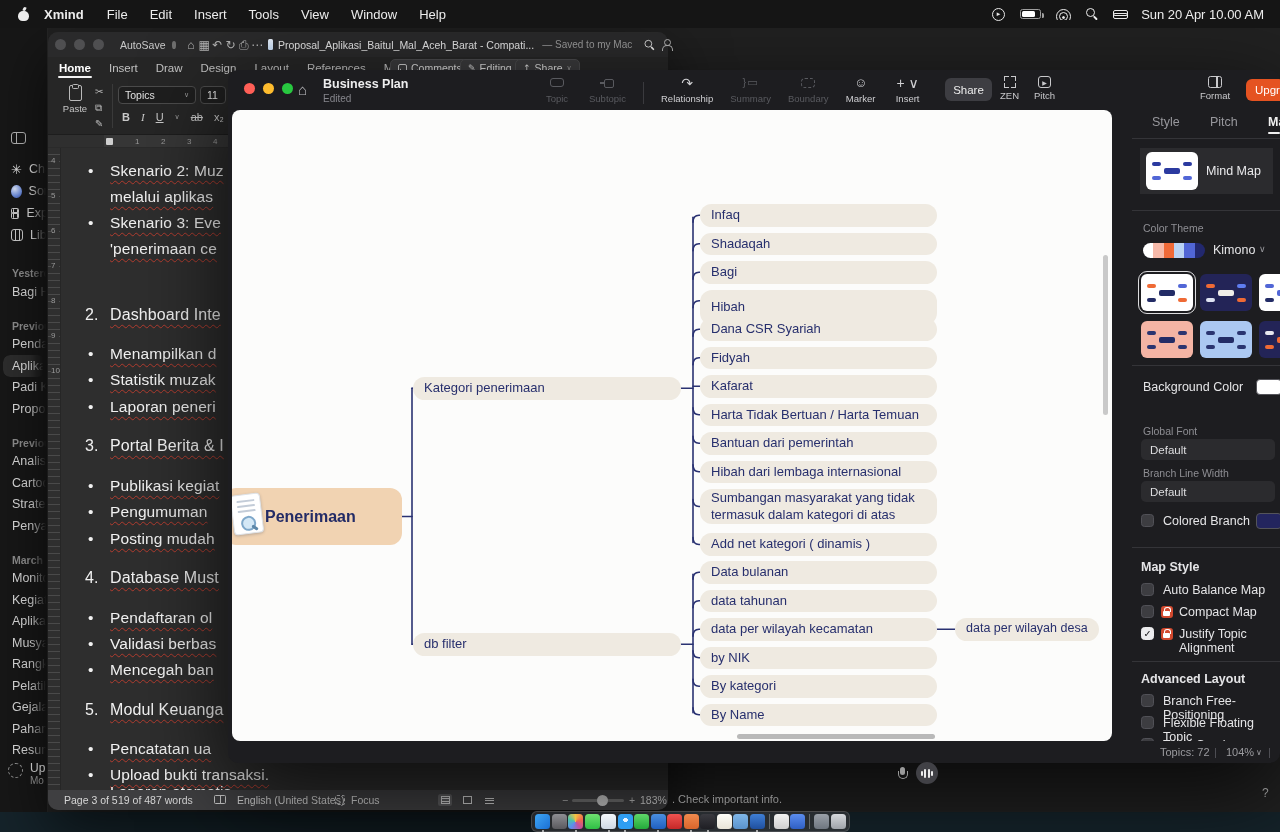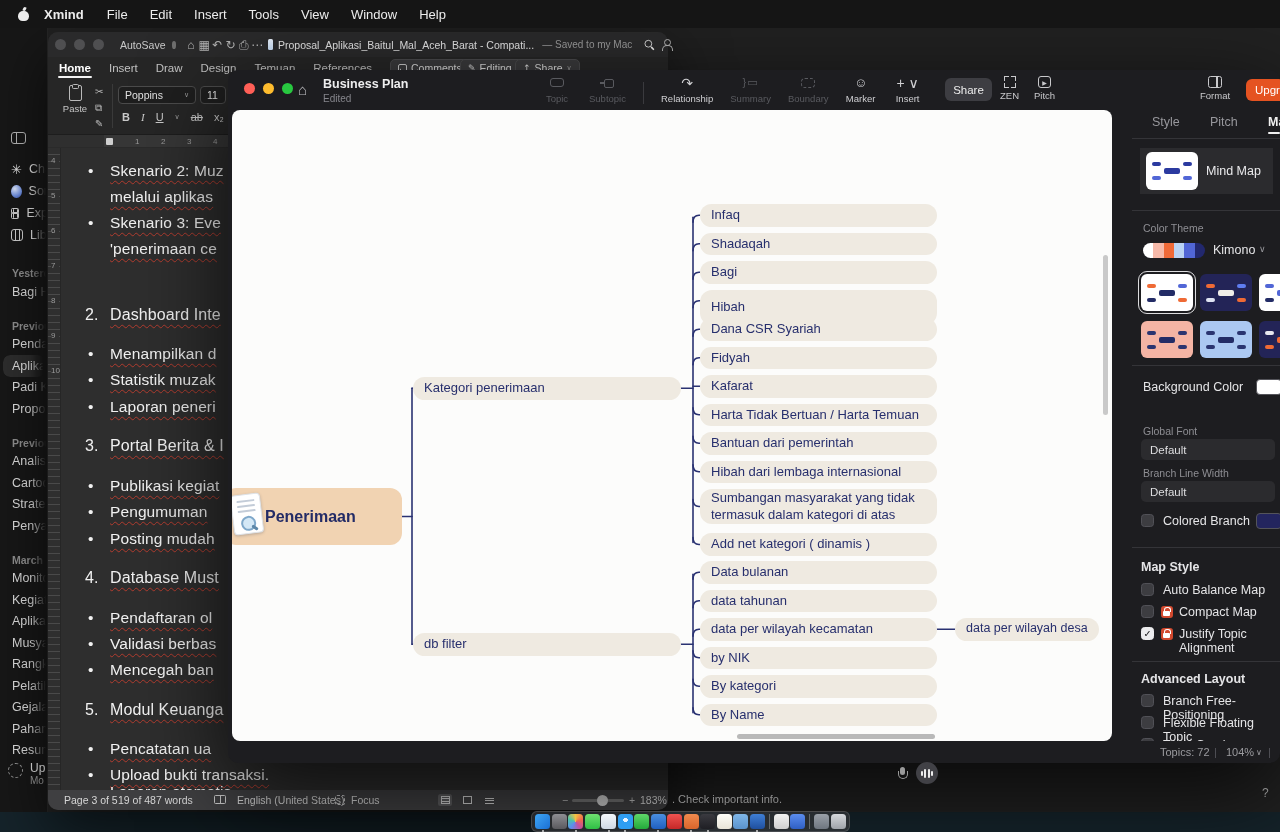--- a/index.html
+++ b/index.html
@@ -315,21 +315,21 @@
       <span id="w-saved">— Saved to my Mac</span>
       <span class="mag" style="margin-left:12px;transform:scale(.85)"></span>
       <span class="person" style="margin-left:10px"></span>
     </div>
     <div id="w-tabs">
       <div id="w-tablist" style="display:flex;height:100%;margin-left:2px">
           <div class="wtab active">Home</div>
           <div class="wtab">Insert</div>
           <div class="wtab">Draw</div>
           <div class="wtab">Design</div>
-          <div class="wtab">Temuan</div>
+          <div class="wtab">Layout</div>
           <div class="wtab">References</div>
           <div class="wtab">Mailings</div>
           <div class="wtab">Review</div>
         </div>
       <span style="color:#9a9a9a;font-size:11px;margin-left:2px">»</span>
       <div class="wpill" style="left:342px">
         <span class="cmt-ico"></span>
         <span>Comments</span>
       </div>
       <div class="wpill" style="left:412px">
@@ -346,21 +346,21 @@
     <div id="w-ribbon">
       <div style="position:absolute;left:10px;top:7px;width:34px">
         <div class="clip"></div>
         <div class="rb-lbl">Paste</div>
       </div>
       <span class="rb-glyph" style="left:47px;top:8px">✂</span>
       <span class="rb-glyph" style="left:47px;top:24px">⧉</span>
       <span class="rb-glyph" style="left:47px;top:40px">✎</span>
       <div style="position:absolute;left:64px;top:6px;width:1px;height:44px;background:#3a3a3a"></div>
       <div class="fontbox" style="left:70px;top:8px;width:78px;height:18px">
-        <span>Poppins</span>
+        <span>Topics</span>
           <span class="chev">∨</span>
       </div>
       <div class="fontbox" style="left:152px;top:8px;width:26px;height:18px">
         <span>11</span>
       </div>
       <div class="fmt-row" style="left:74px;top:33px">
         <span style="font-weight:700">B</span>
         <span style="font-style:italic;font-family:'Liberation Serif',serif">I</span>
         <span style="text-decoration:underline">U</span>
         <span class="chev">∨</span>
@@ -781,15 +781,27 @@
     <span class="m-item app">Xmind</span>
     <span id="mb-menus" style="display:flex">
         <span class="m-item">File</span>
         <span class="m-item">Edit</span>
         <span class="m-item">Insert</span>
         <span class="m-item">Tools</span>
         <span class="m-item">View</span>
         <span class="m-item">Window</span>
         <span class="m-item">Help</span>
       </span>
+    <div id="mb-right">
+      <span class="nowplay">▸</span>
+      <span class="batt"></span>
+      <span class="wifi">
+          <i class="w1"></i>
+          <i class="w2"></i>
+          <i class="w3"></i>
+        </span>
+      <span class="mag"></span>
+      <span class="cc"></span>
+      <span id="mb-clock">Sun 20 Apr  10.00 AM</span>
+    </div>
   </div>
 
 </div>
 
 </body></html>

